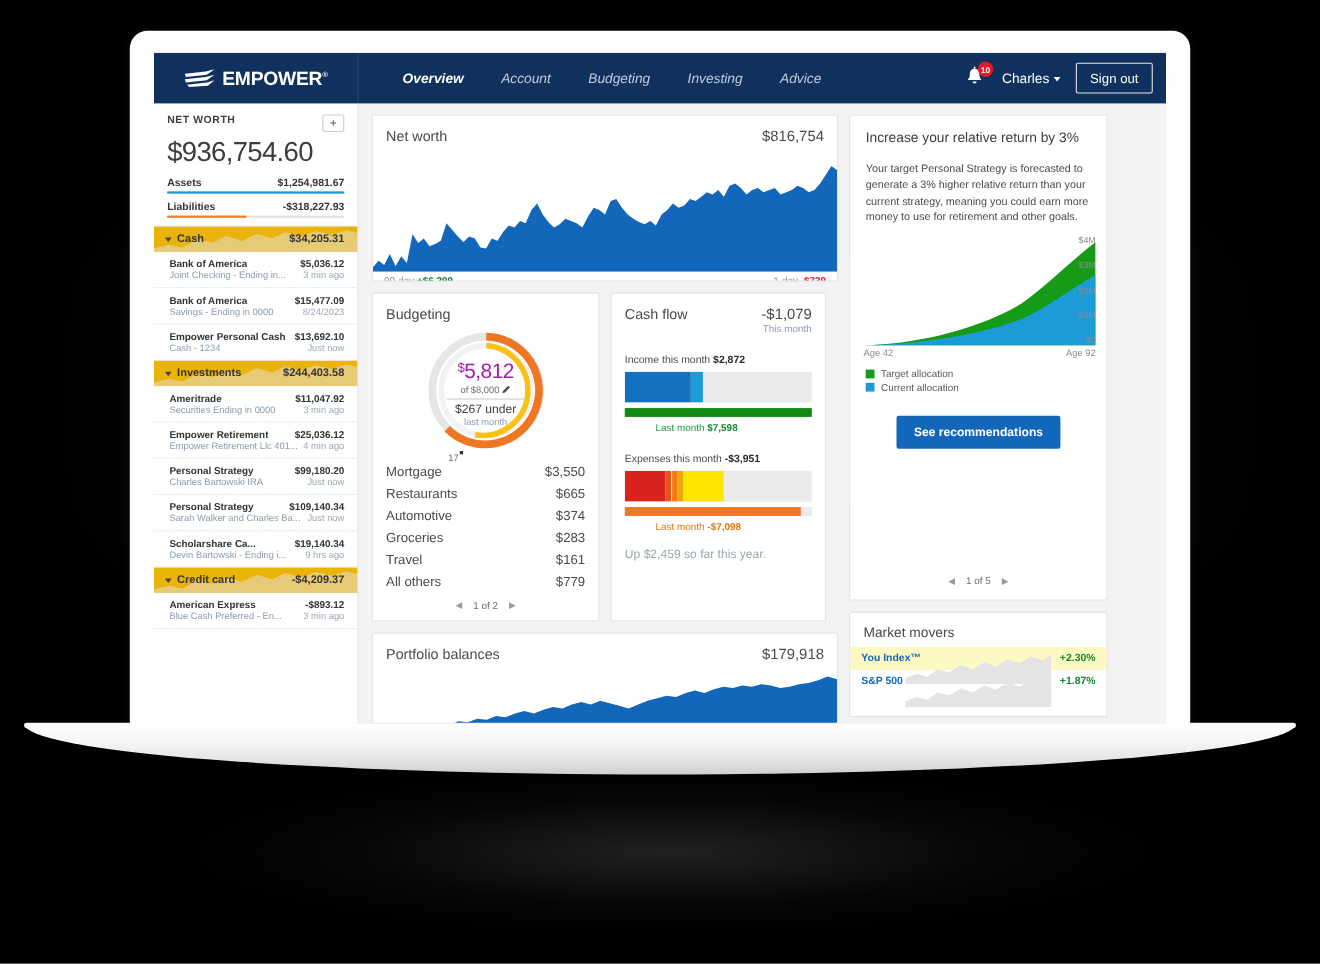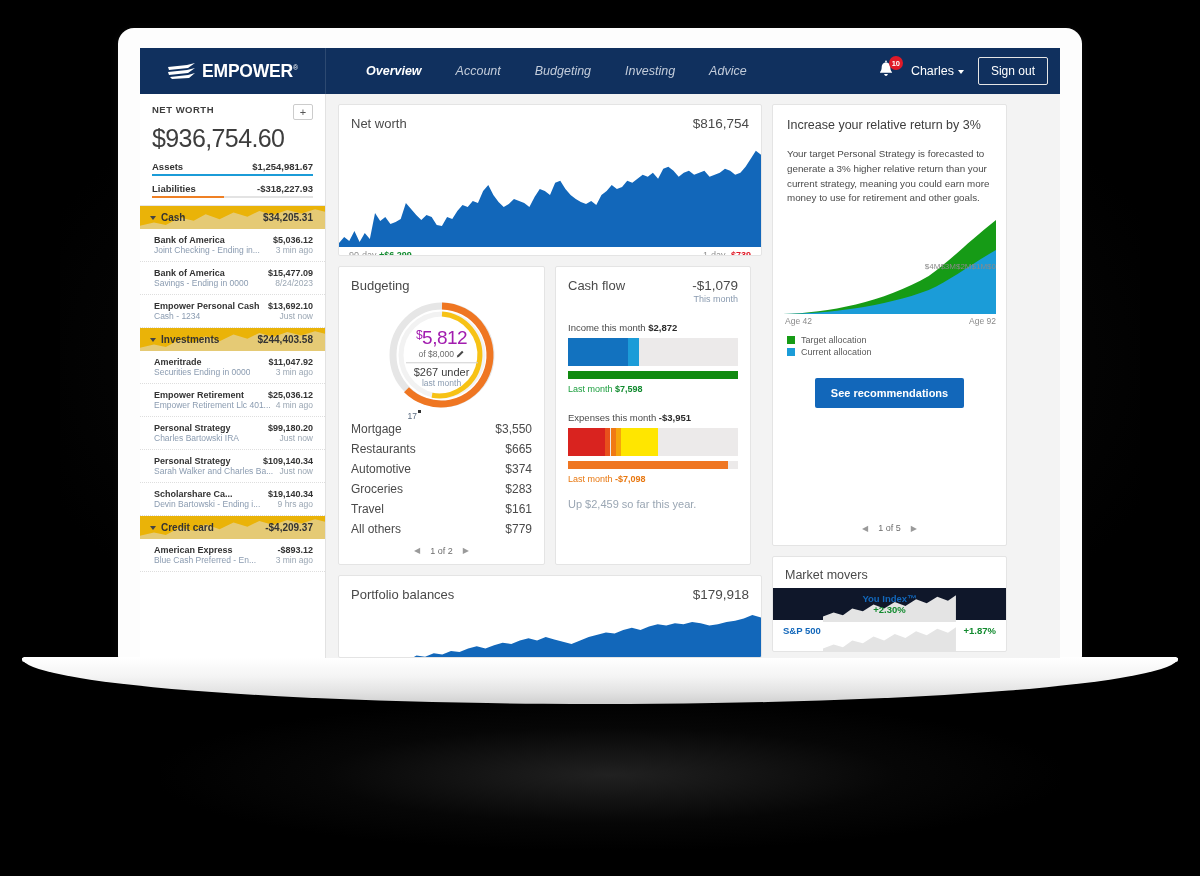--- a/index.html
+++ b/index.html
@@ -301,21 +301,21 @@
 
   
   #cf-sub { font-size: 9px; color: #8a9bb0; text-align: right; margin-top:1px;}
   .cf-block { padding: 0 12px; }
   .cf-label { font-size: 9.5px; color: #4a4a4a; margin-bottom: 5px;}
   .cf-label b { color: #2b2b2b; }
   .cf-track { height: 28px; background: #eceaea; position: relative; overflow:hidden;}
   .cf-fill { position:absolute; left:0; top:0; height:100%; }
   .cf-sub-track { height: 8px; background: #eceaea; margin-top: 5px; position: relative;}
   .cf-sub-fill { position:absolute; left:0; top:0; height:100%;}
-  .cf-last { font-size: 9px; margin-top: 5px; }
+  .cf-last { font-size: 9px; margin-top: 5px; margin-left: 28px; }
   .cf-last.green { color: #1a9e3d; }
   .cf-last.green b { color: #118a2e; }
   .cf-last.orange { color: #e8770f; }
   .cf-last.orange b { color: #e8770f; }
   #cf-footnote { font-size: 11px; color: #9aa6b3; padding: 14px 12px 10px 12px; border-top:0;}
 
   
   #portfolio-card { height: 96px; overflow: hidden; position:relative;}
   #pf-chart { width: 100%; height: 60px; display:block; }
 
@@ -344,21 +344,21 @@
   #rec-pager { position: absolute; left: 0; right: 0; bottom: 4px; }
 
   #market-card { height: 96px; overflow: hidden; }
   #mm-title { font-size: 12.5px; color: #4a4a4a; padding: 11px 12px 6px 12px;}
   .mm-row {
     display: flex; align-items: center; justify-content: space-between;
     padding: 5px 10px;
     position: relative;
     cursor: pointer;
   }
-  .mm-row.shaded { background: #0f172a; flex-direction: column; }
+  .mm-row.shaded { background: #fef9c3; }
   .mm-name { font-size: 9.5px; font-weight: bold; color: #1267ba; z-index:1;}
   .mm-change { font-size: 9.5px; font-weight: bold; color: #118a2e; z-index:1;}
   .mm-spark { position: absolute; left: 50px; right: 50px; top: 2px; bottom: 2px; }
 </style>
 </head>
 <body>
 
 <div id="bg-glow"></div>
 <div id="laptop-shadow"></div>
 <div id="laptop-frame"></div>
@@ -690,21 +690,21 @@
 
         <div class="card" id="rec-card">
           <div id="rec-title">Increase your relative return by 3%</div>
           <div id="rec-body">Your target Personal Strategy is forecasted to generate a 3% higher relative return than your current strategy, meaning you could earn more money to use for retirement and other goals.</div>
 
           <div id="rec-chart-wrap">
             <svg id="rec-chart" viewBox="0 0 190 100" preserveAspectRatio="none">
               <path d="M0,100 C40,99 90,88 130,62 C150,46 165,28 190,6 L190,100 Z" fill="#169b16"></path>
               <path d="M0,100 C40,99.5 90,93 130,76 C150,66 165,52 190,36 L190,100 Z" fill="#1b9cd8"></path>
             </svg>
-            <div id="rec-yticks" style="position:absolute; right:10px; top:8px; height:100px; display:flex; flex-direction:row; justify-content:space-between; font-size:8px; color:#8a8a8a; text-align:right;margin-top:48px;">
+            <div id="rec-yticks" style="position:absolute; right:10px; top:8px; height:100px; display:flex; flex-direction:column; justify-content:space-between; font-size:8px; color:#8a8a8a; text-align:right;">
                 <span>$4M</span>
                 <span>$3M</span>
                 <span>$2M</span>
                 <span>$1M</span>
                 <span>$0</span>
               </div>
           </div>
           <div id="rec-ages">
             <span>Age 42</span>
             <span>Age 92</span>

